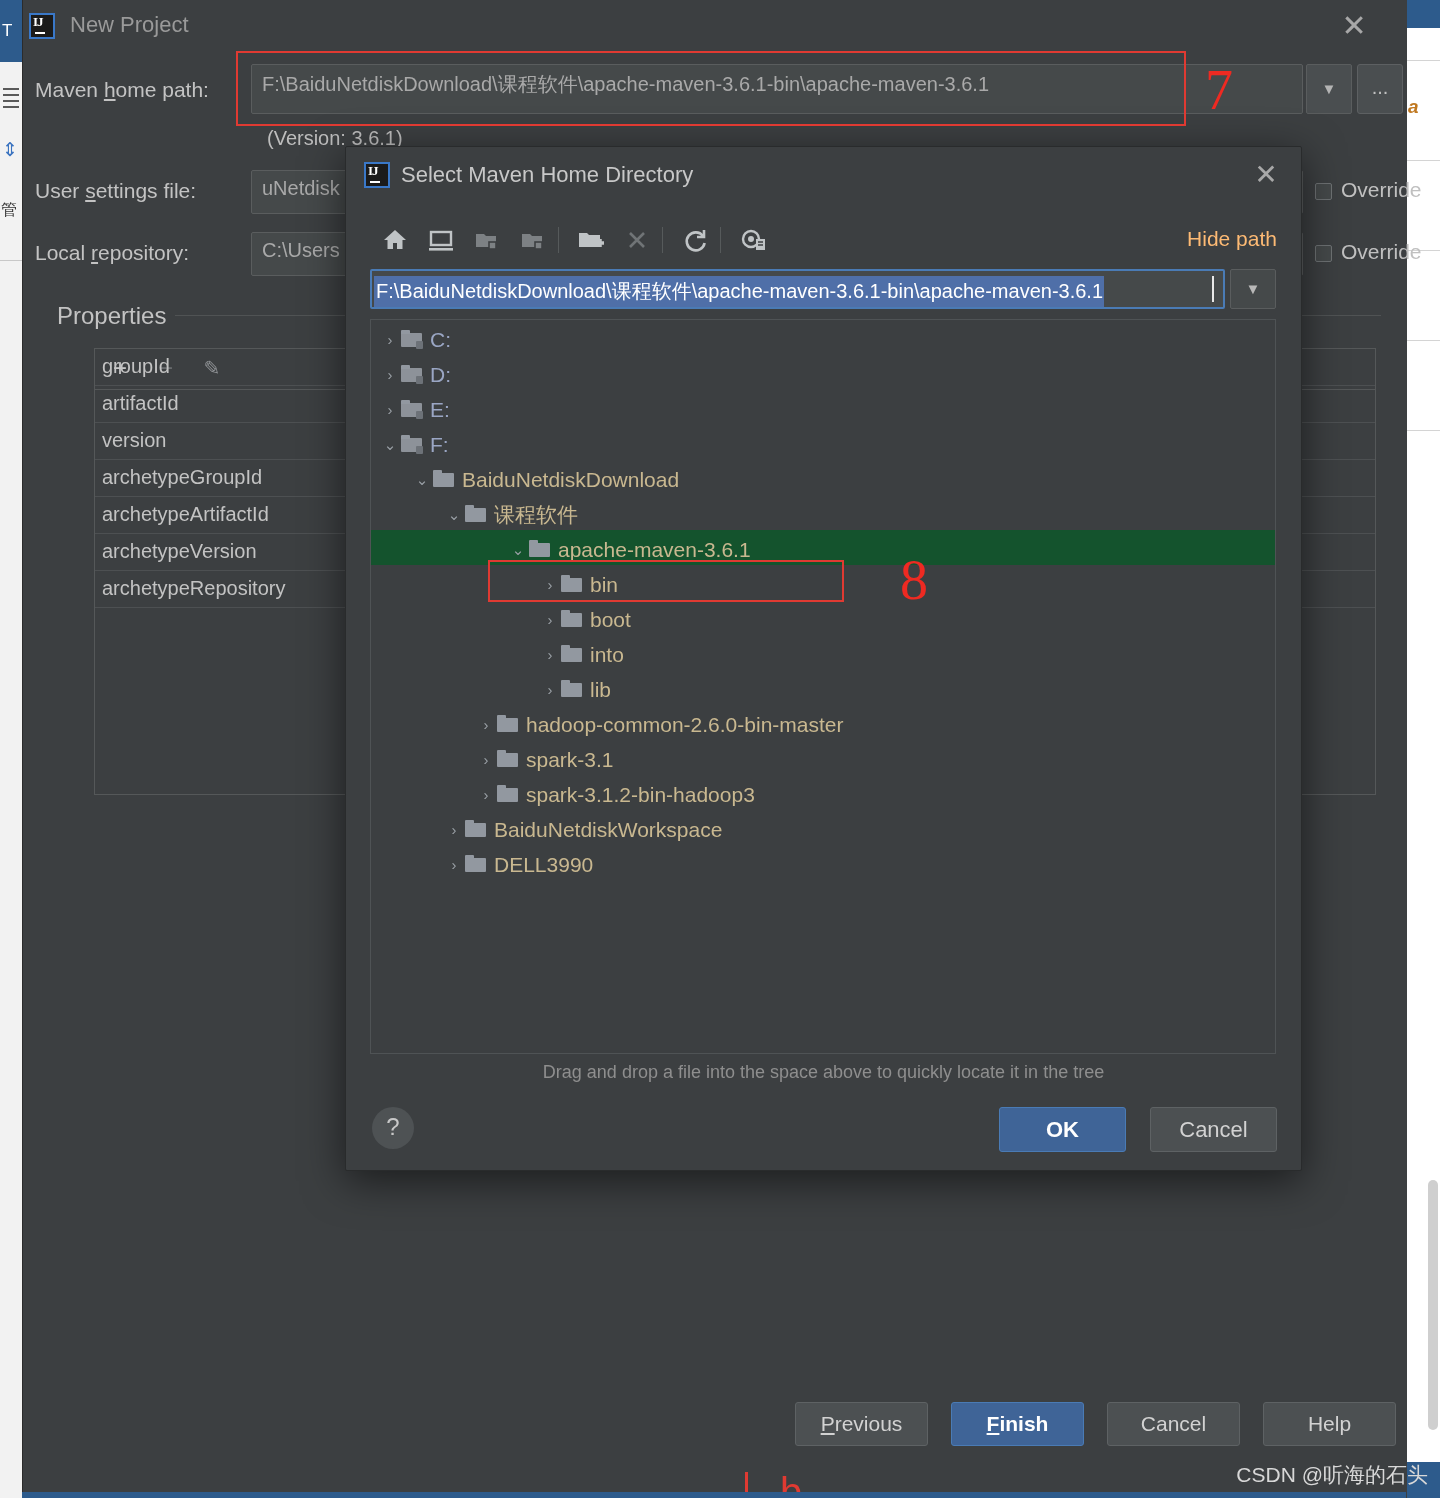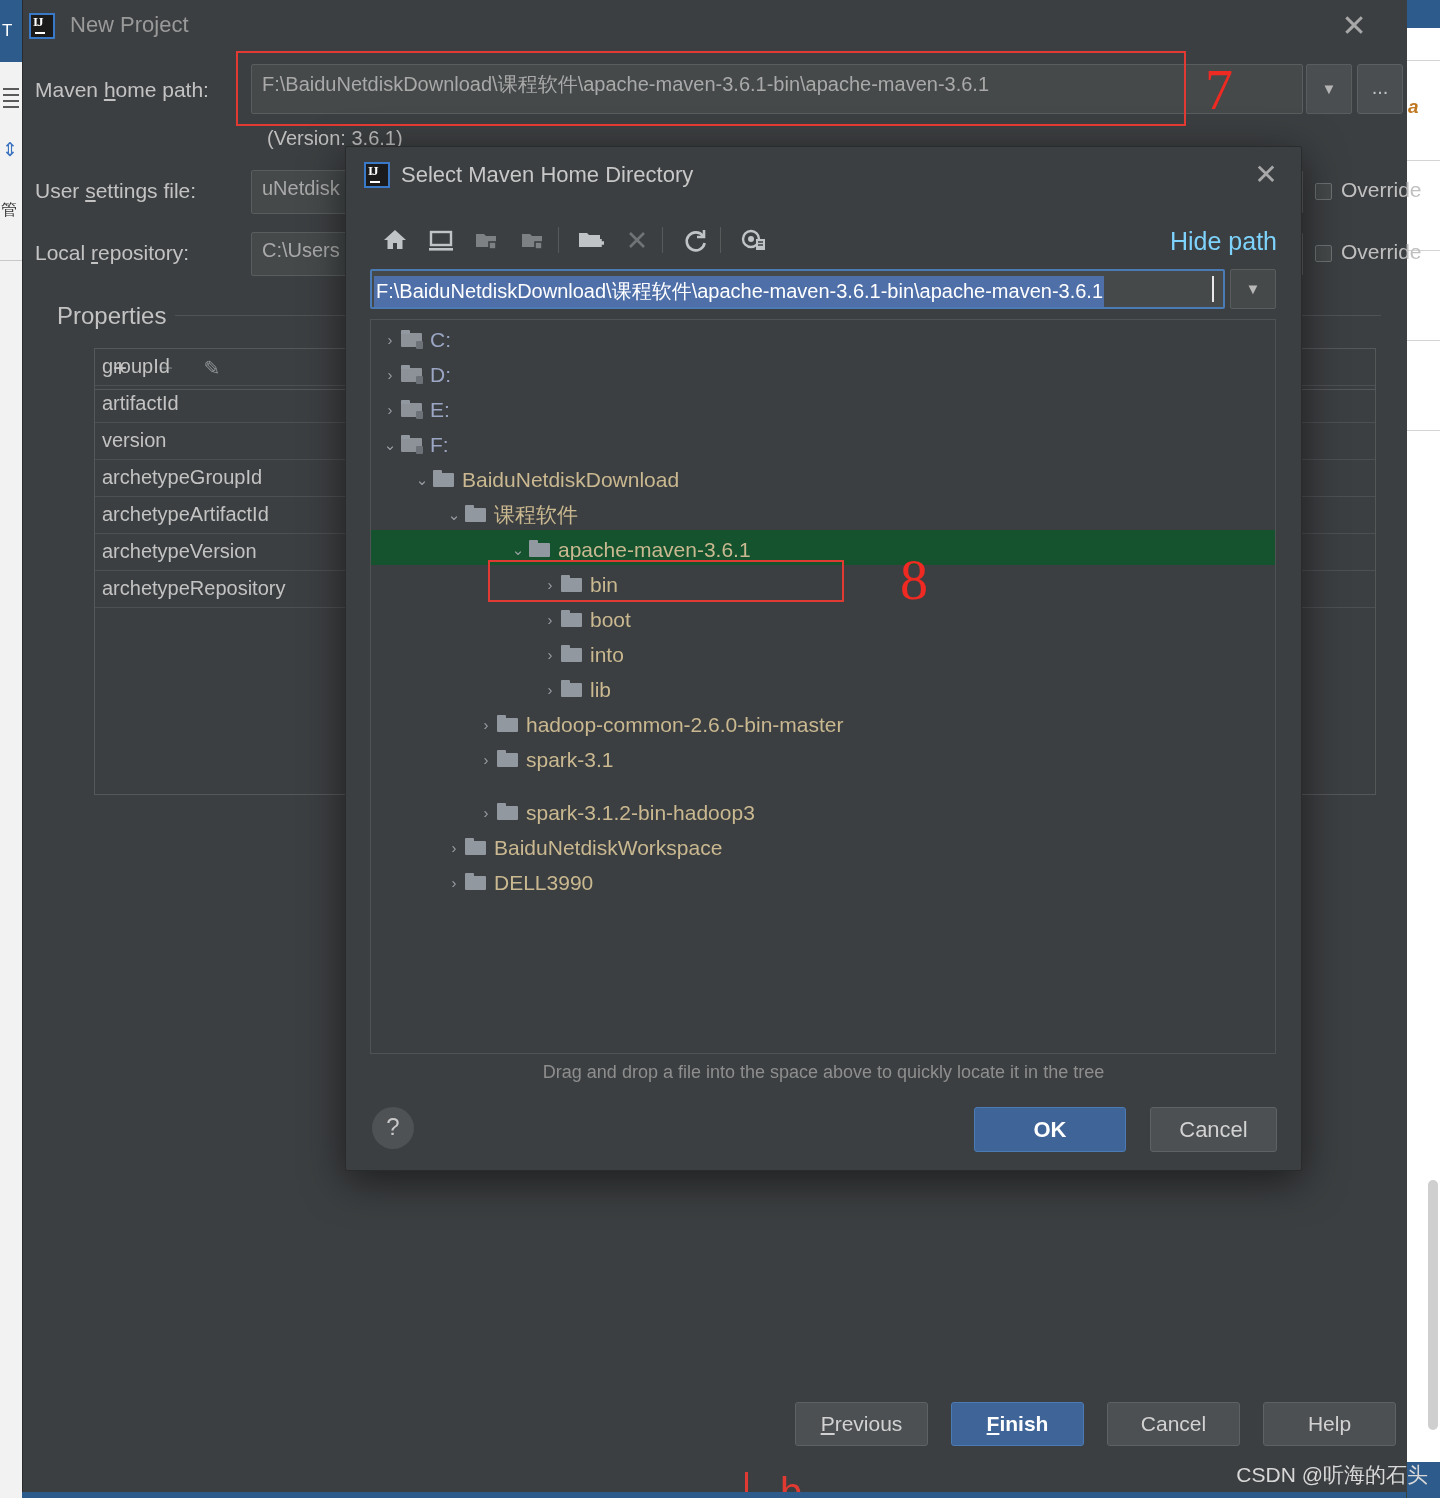--- a/index.html
+++ b/index.html
@@ -193,21 +193,21 @@
     font-weight: 300; cursor: pointer;
   }
   #md-toolbar { position: absolute; left: 0; top: 72px; width: 100%; height: 46px; }
   .md-tb-icon {
     position: absolute; top: 4px; width: 34px; height: 34px;
   }
   .md-tb-sep {
     position: absolute; top: 8px; width: 1px; height: 26px; background: #565a5b;
   }
   #hide-path {
-    position: absolute; right: 24px; top: 80px; color: #7dd3fc; font-size: 25px;
+    position: absolute; right: 24px; top: 80px; color: #fdba74; font-size: 21px;
     cursor: pointer;
   }
   #md-path-input {
     position: absolute; left: 24px; top: 122px; width: 855px; height: 40px;
     background: #45494a; border: 2px solid #4a7bb5; box-sizing: border-box;
     border-radius: 2px; overflow: hidden;
   }
   #md-path-text {
     position: absolute; left: 2px; top: 5px; background: #4f6fa8; color: #ffffff;
     font-size: 20px; padding: 2px 1px 3px 2px; white-space: nowrap;
@@ -264,21 +264,21 @@
   #md-help {
     position: absolute; left: 26px; top: 960px; width: 42px; height: 42px;
     border-radius: 50%; background: #4e5254; color: #c8c8c8;
     font-size: 24px; text-align: center; line-height: 40px;
   }
   .md-btn {
     position: absolute; top: 960px; height: 45px; box-sizing: border-box;
     border-radius: 3px; font-size: 22px; text-align: center; line-height: 43px;
   }
   #md-ok {
-    right: 175px; width: 152px; background: #3f6497;
+    right: 175px; width: 127px; background: #3f6497;
     border: 1px solid #4a7bb5; color: #ffffff; font-weight: bold;
   }
   #md-cancel {
     right: 24px; width: 127px; background: #4c5052;
     border: 1px solid #5e6264; color: #d2d2d2;
   }
 
   
   .anno-box {
     position: absolute; border: 2px solid #e03a32; box-sizing: border-box;
@@ -469,21 +469,21 @@
       <div class="tree-row drive" style="padding-left: 8px;"><span class="chev">⌄</span><span class="folder drive"><i></i></span><span class="lbl">F:</span></div>
       <div class="tree-row" style="padding-left: 40px;"><span class="chev">⌄</span><span class="folder"></span><span class="lbl">BaiduNetdiskDownload</span></div>
       <div class="tree-row" style="padding-left: 72px;"><span class="chev">⌄</span><span class="folder"></span><span class="lbl">课程软件</span></div>
       <div class="tree-row selected" style="padding-left: 136px;"><span class="chev">⌄</span><span class="folder"></span><span class="lbl">apache-maven-3.6.1</span></div>
       <div class="tree-row" style="padding-left: 168px;"><span class="chev">›</span><span class="folder"></span><span class="lbl">bin</span></div>
       <div class="tree-row" style="padding-left: 168px;"><span class="chev">›</span><span class="folder"></span><span class="lbl">boot</span></div>
       <div class="tree-row" style="padding-left: 168px;"><span class="chev">›</span><span class="folder"></span><span class="lbl">into</span></div>
       <div class="tree-row" style="padding-left: 168px;"><span class="chev">›</span><span class="folder"></span><span class="lbl">lib</span></div>
       <div class="tree-row" style="padding-left: 104px;"><span class="chev">›</span><span class="folder"></span><span class="lbl">hadoop-common-2.6.0-bin-master</span></div>
       <div class="tree-row" style="padding-left: 104px;"><span class="chev">›</span><span class="folder"></span><span class="lbl">spark-3.1</span></div>
-      <div class="tree-row" style="padding-left: 104px; margin-top: 18px;"><span class="chev">›</span><span class="folder"></span><span class="lbl">spark-3.1.2-bin-hadoop3</span></div>
+      <div class="tree-row" style="padding-left: 104px;"><span class="chev">›</span><span class="folder"></span><span class="lbl">spark-3.1.2-bin-hadoop3</span></div>
       <div class="tree-row" style="padding-left: 72px;"><span class="chev">›</span><span class="folder"></span><span class="lbl">BaiduNetdiskWorkspace</span></div>
       <div class="tree-row" style="padding-left: 72px;"><span class="chev">›</span><span class="folder"></span><span class="lbl">DELL3990</span></div>
     </div>
 
   <div id="md-hint">Drag and drop a file into the space above to quickly locate it in the tree</div>
   <div id="md-help">?</div>
   <div class="md-btn" id="md-ok">OK</div>
   <div class="md-btn" id="md-cancel">Cancel</div>
 </div>
 

